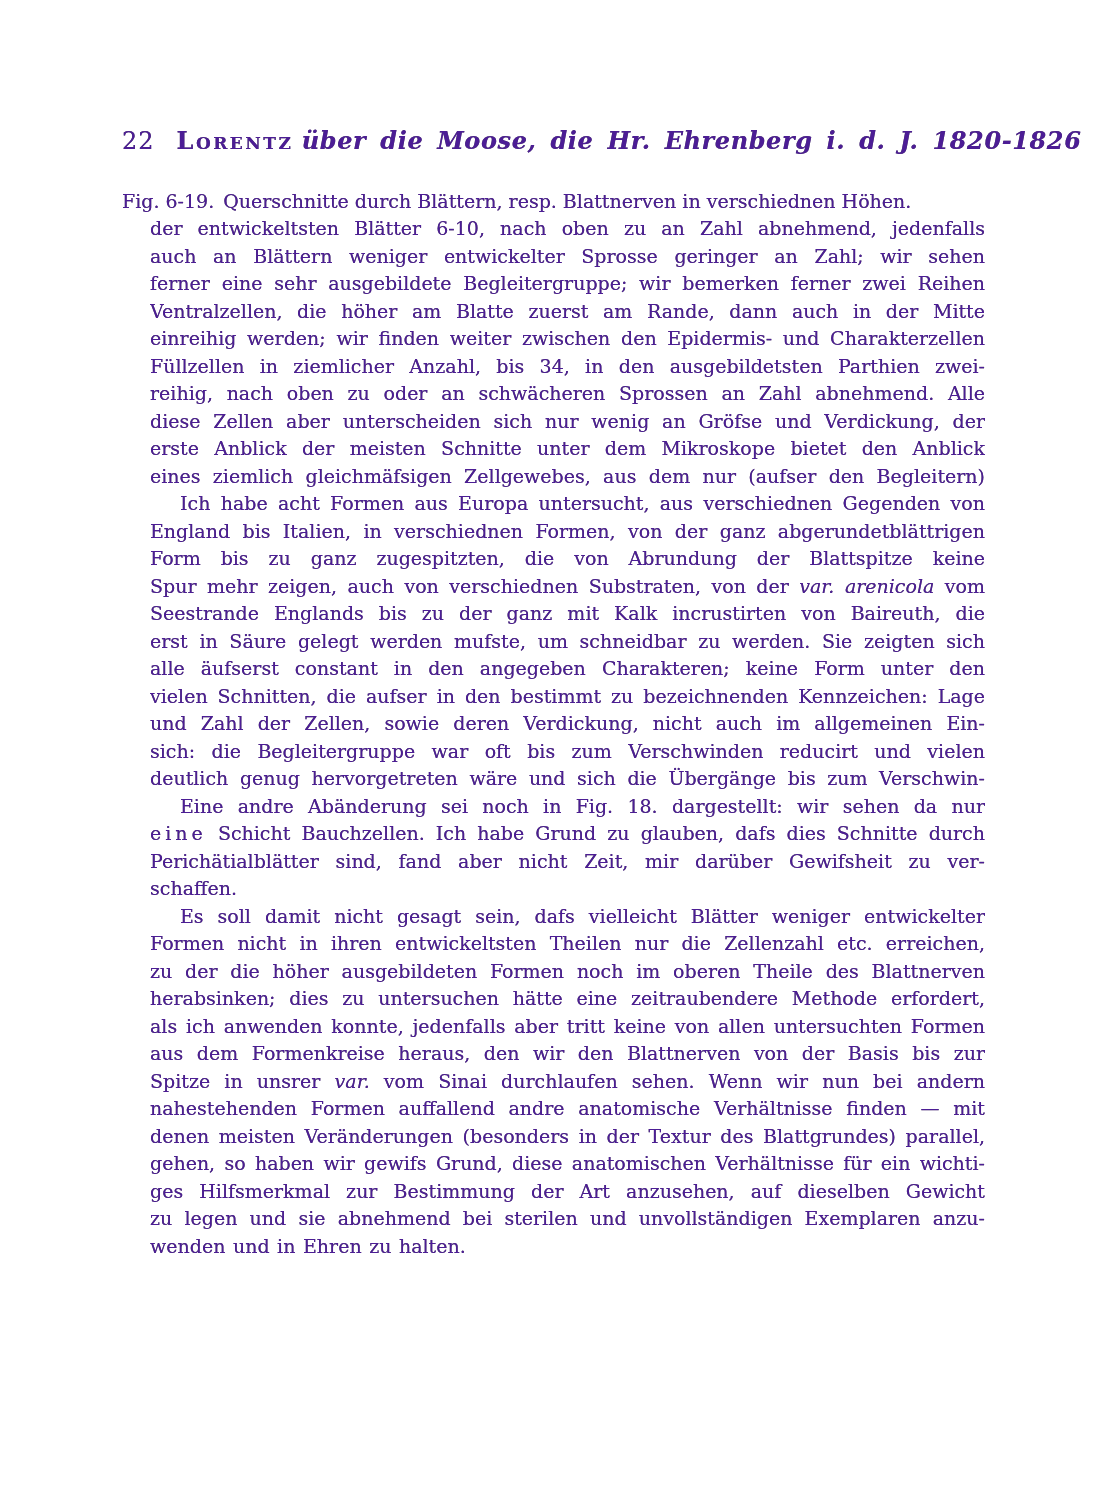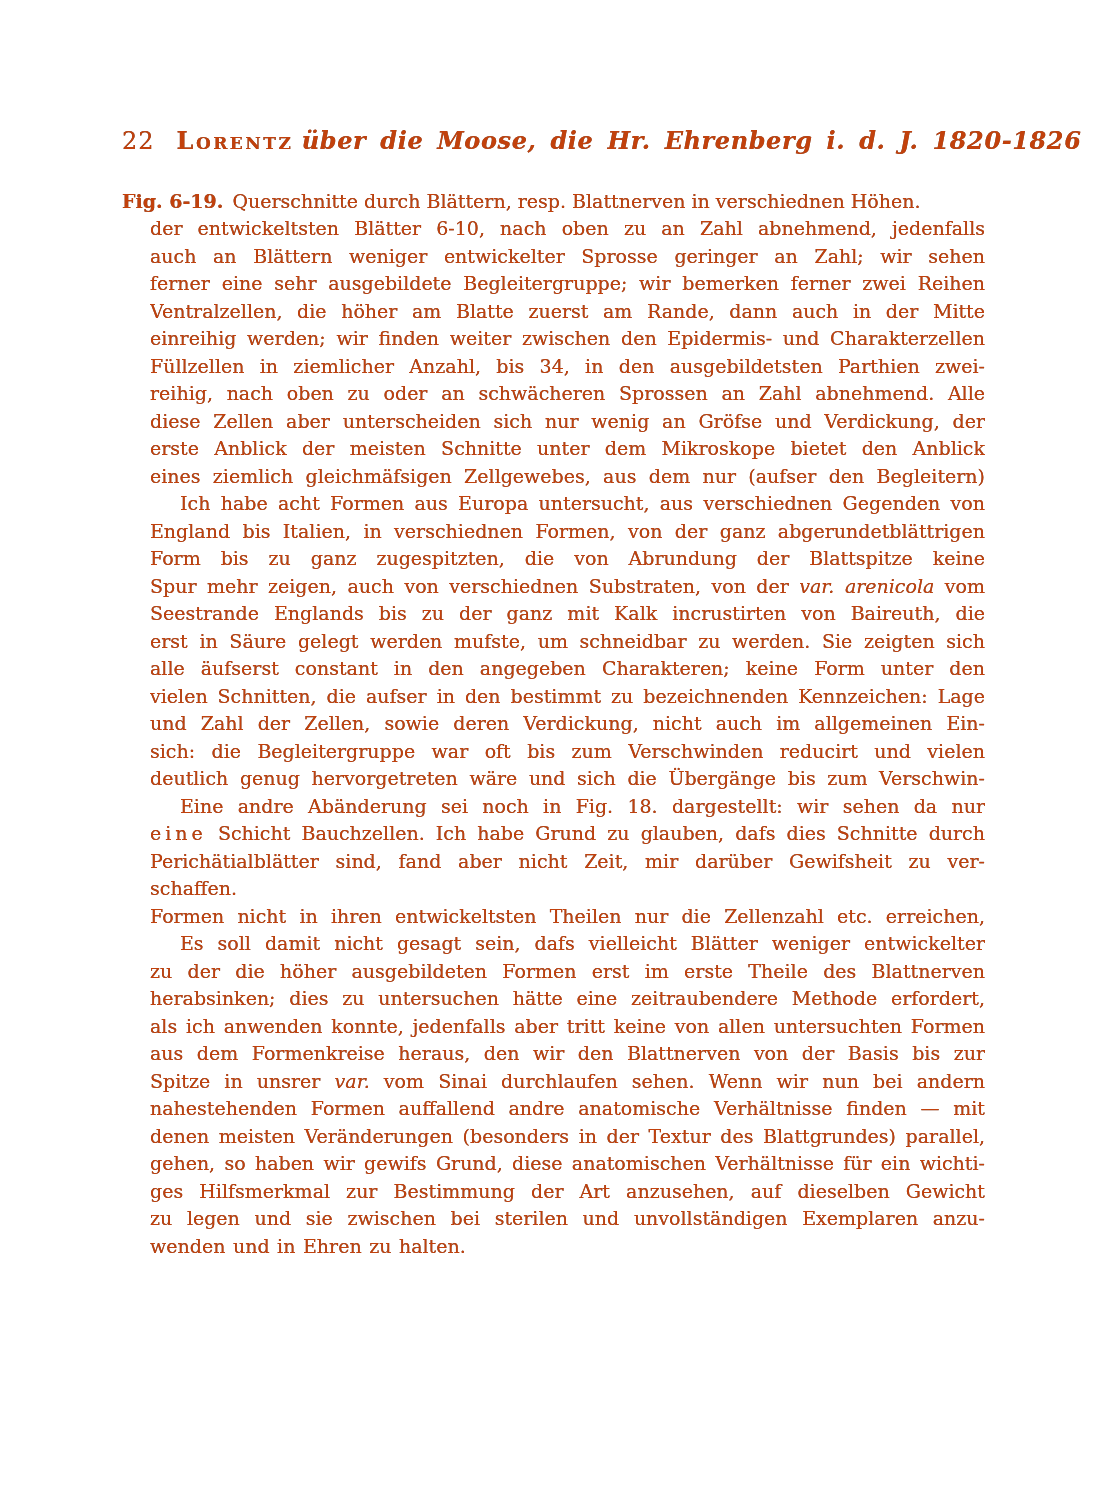--- a/index.html
+++ b/index.html
@@ -1,38 +1,38 @@
 <!DOCTYPE html>
 <html><head>
 <meta charset="utf-8">
 <style>
   html,body{margin:0;padding:0;background:#ffffff;}
   .page{
     position:relative;
     width:1100px;height:1506px;
     background:#ffffff;
     font-family:"DejaVu Serif","Liberation Serif",serif;
-    color:#c2410c;
+    color:#4c1d95;
     overflow:hidden;
     text-shadow:0 0 0.4px rgba(10,10,10,0.65);
   }
   .header{
     position:absolute;top:126px;left:122px;right:112px;
     display:flex;align-items:baseline;gap:22px;
     font-size:24px;white-space:nowrap;
   }
   .pagenum{font-style:normal;letter-spacing:1px;}
   .title{font-weight:bold;}
   .sc{font-variant:small-caps;font-style:normal;letter-spacing:2.5px;}
   .ital{font-style:italic;word-spacing:5px;letter-spacing:0.6px;}
   .caption{
     position:absolute;top:188px;left:122px;width:862px;
     font-size:19px;line-height:27.5px;white-space:nowrap;
   }
-  .caption .cap-label{margin-right:9px;font-weight:bold;}
+  .caption .cap-label{margin-right:9px;}
   .bodytext{
     position:absolute;top:215px;left:150px;width:835px;
     font-size:19px;line-height:27.5px;word-spacing:1.5px;
   }
   .para{margin:0;}
   .line{height:27.5px;overflow:hidden;}
   .just{text-align:justify;text-align-last:justify;}
   .indent{text-indent:30px;}
   .lsp{letter-spacing:4px;}
   i{font-style:italic;}
@@ -76,28 +76,28 @@
         <div class="line just">sich: die Begleitergruppe war oft bis zum Verschwinden reducirt und vielen</div>
         <div class="line just">deutlich genug hervorgetreten wäre und sich die Übergänge bis zum Verschwin-</div>
       </div>
       <div class="para">
         <div class="line just indent">Eine andre Abänderung sei noch in Fig. 18. dargestellt: wir sehen da nur</div>
         <div class="line just"><span class="lsp">eine</span> Schicht Bauchzellen. Ich habe Grund zu glauben, dafs dies Schnitte durch</div>
         <div class="line just">Perichätialblätter sind, fand aber nicht Zeit, mir darüber Gewifsheit zu ver-</div>
         <div class="line">schaffen.</div>
       </div>
       <div class="para">
+        <div class="line just indent">Es soll damit nicht gesagt sein, dafs vielleicht Blätter weniger entwickelter</div>
         <div class="line just">Formen nicht in ihren entwickeltsten Theilen nur die Zellenzahl etc. erreichen,</div>
-        <div class="line just indent">Es soll damit nicht gesagt sein, dafs vielleicht Blätter weniger entwickelter</div>
-        <div class="line just">zu der die höher ausgebildeten Formen erst im erste Theile des Blattnerven</div>
+        <div class="line just">zu der die höher ausgebildeten Formen noch im oberen Theile des Blattnerven</div>
         <div class="line just">herabsinken; dies zu untersuchen hätte eine zeitraubendere Methode erfordert,</div>
         <div class="line just">als ich anwenden konnte, jedenfalls aber tritt keine von allen untersuchten Formen</div>
         <div class="line just">aus dem Formenkreise heraus, den wir den Blattnerven von der Basis bis zur</div>
         <div class="line just">Spitze in unsrer <i>var.</i> vom Sinai durchlaufen sehen. Wenn wir nun bei andern</div>
         <div class="line just">nahestehenden Formen auffallend andre anatomische Verhältnisse finden — mit</div>
         <div class="line just">denen meisten Veränderungen (besonders in der Textur des Blattgrundes) parallel,</div>
         <div class="line just">gehen, so haben wir gewifs Grund, diese anatomischen Verhältnisse für ein wichti-</div>
         <div class="line just">ges Hilfsmerkmal zur Bestimmung der Art anzusehen, auf dieselben Gewicht</div>
-        <div class="line just">zu legen und sie zwischen bei sterilen und unvollständigen Exemplaren anzu-</div>
+        <div class="line just">zu legen und sie abnehmend bei sterilen und unvollständigen Exemplaren anzu-</div>
         <div class="line">wenden und in Ehren zu halten.</div>
       </div>
     </div>
 </div>
 
 </body></html>

